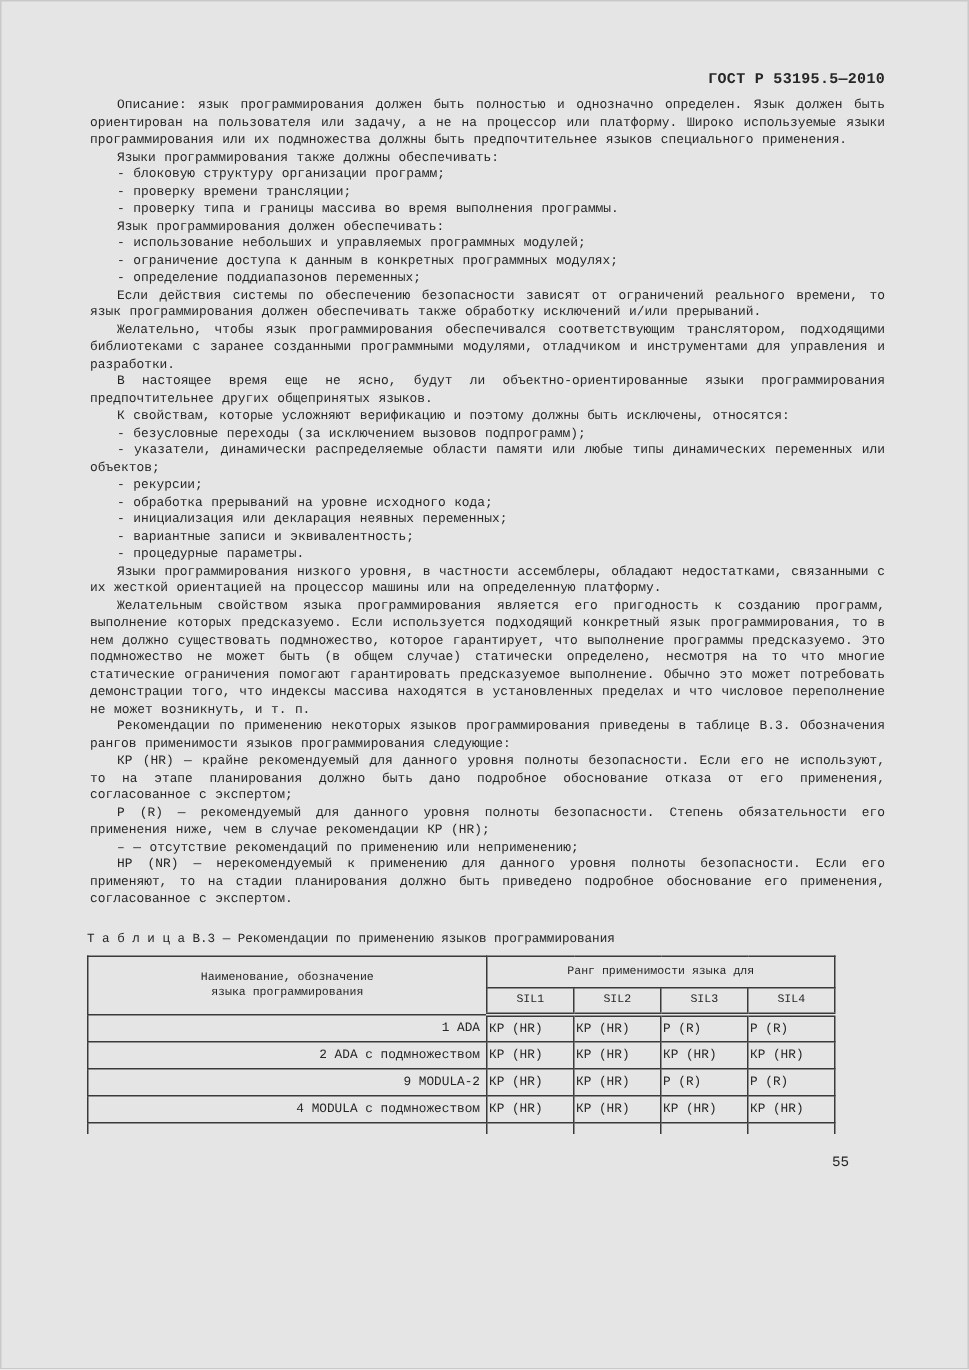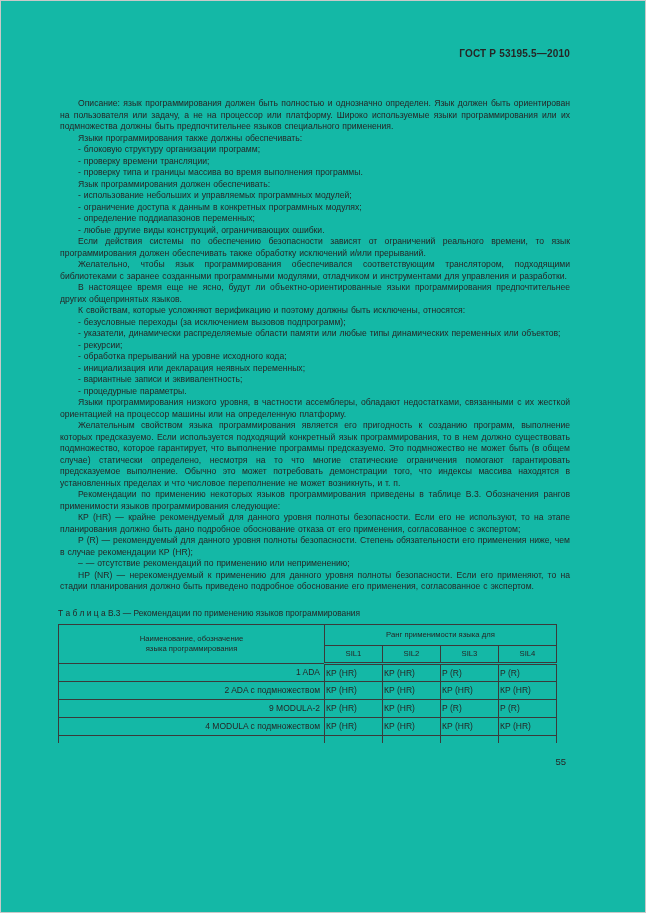--- a/index.html
+++ b/index.html
@@ -1,35 +1,35 @@
 <!DOCTYPE html>
 <html lang="ru"><head>
 <meta charset="utf-8">
 <style>
   html, body { margin: 0; padding: 0; background: #ffffff; }
   .page {
     position: relative;
     width: 646px;
     height: 913px;
-    background: #14b8a6;
+    background: #e5e5e5;
     box-sizing: border-box;
-    padding: 48px 76px 0 58px;
-    font-family: Liberation Sans, sans-serif;
+    padding: 48px 56px 0 58px;
+    font-family: Liberation Mono, monospace;
     color: #262626;
     box-shadow: inset 0 0 0 1px #c9c9c9;
     overflow: hidden;
   }
   .doc-header {
     text-align: right;
     font-size: 10px;
     font-weight: bold;
     line-height: 12px;
     letter-spacing: 0.2px;
   }
-  .body-text { margin-top: 38px; padding-left: 2px; }
+  .body-text { margin-top: 5px; padding-left: 2px; }
   .body-text p {
     margin: 0;
     font-size: 8.6px;
     line-height: 11.5px;
     text-indent: 18px;
     text-align: justify;
     word-spacing: 0.5px;
   }
   .table-caption {
     margin: 15px 0 5px 0;
@@ -88,21 +88,20 @@
   <div class="body-text">
     <p>Описание: язык программирования должен быть полностью и однозначно определен. Язык должен быть ориентирован на пользователя или задачу, а не на процессор или платформу. Широко используемые языки программирования или их подмножества должны быть предпочтительнее языков специального применения.</p>
     <p>Языки программирования также должны обеспечивать:</p>
     <p>- блоковую структуру организации программ;</p>
     <p>- проверку времени трансляции;</p>
     <p>- проверку типа и границы массива во время выполнения программы.</p>
     <p>Язык программирования должен обеспечивать:</p>
     <p>- использование небольших и управляемых программных модулей;</p>
     <p>- ограничение доступа к данным в конкретных программных модулях;</p>
     <p>- определение поддиапазонов переменных;</p>
-    <p>- любые другие виды конструкций, ограничивающих ошибки.</p>
     <p>Если действия системы по обеспечению безопасности зависят от ограничений реального времени, то язык программирования должен обеспечивать также обработку исключений и/или прерываний.</p>
     <p>Желательно, чтобы язык программирования обеспечивался соответствующим транслятором, подходящими библиотеками с заранее созданными программными модулями, отладчиком и инструментами для управления и разработки.</p>
     <p>В настоящее время еще не ясно, будут ли объектно-ориентированные языки программирования предпочтительнее других общепринятых языков.</p>
     <p>К свойствам, которые усложняют верификацию и поэтому должны быть исключены, относятся:</p>
     <p>- безусловные переходы (за исключением вызовов подпрограмм);</p>
     <p>- указатели, динамически распределяемые области памяти или любые типы динамических переменных или объектов;</p>
     <p>- рекурсии;</p>
     <p>- обработка прерываний на уровне исходного кода;</p>
     <p>- инициализация или декларация неявных переменных;</p>
     <p>- вариантные записи и эквивалентность;</p>

